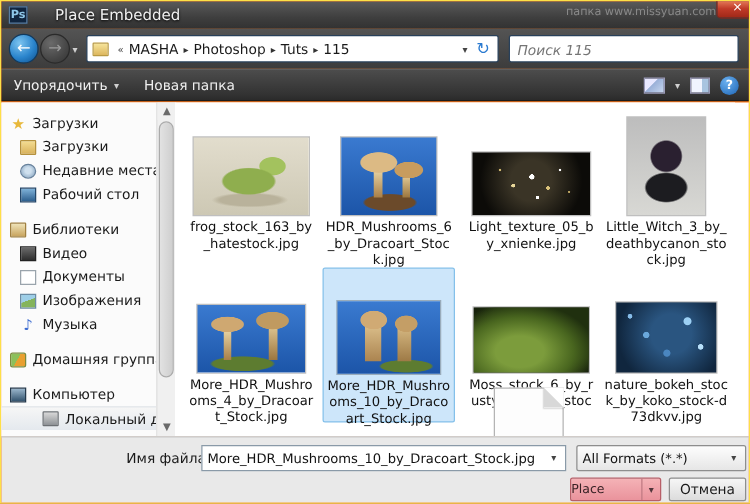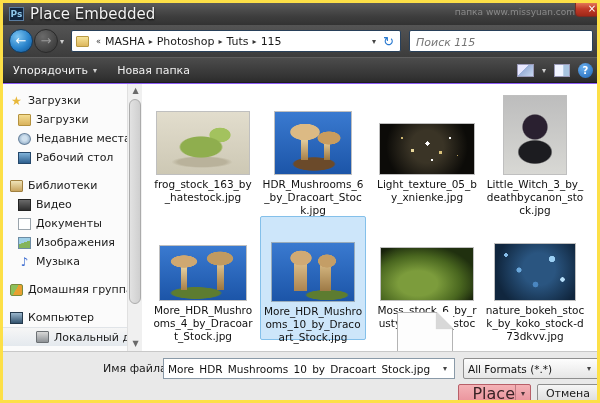--- a/index.html
+++ b/index.html
@@ -1,24 +1,24 @@
 <!DOCTYPE html>
 <html><head>
 <meta charset="utf-8">
 <style>
   html,body{margin:0;padding:0;background:#888;}
   *{box-sizing:border-box;font-family:"DejaVu Sans","Liberation Sans",sans-serif;}
-  #win{position:relative;width:600px;height:403px;background:#8b5cf6;overflow:hidden;border:3px solid #fde047;}
+  #win{position:relative;width:600px;height:403px;background:#f97316;overflow:hidden;border:1px solid #fde047;}
 
   
   #titlebar{position:absolute;left:0;top:0;width:600px;height:22px;
     background:linear-gradient(#5a5a5a,#3e3e3e 60%,#323232);display:flex;align-items:center;padding:0 6px;}
   .ps-icon{width:15px;height:14px;background:#10253f;border:1px solid #5a7da0;color:#8ec6e8;
     font-size:9px;font-weight:bold;display:flex;align-items:center;justify-content:center;margin-right:6px;}
-  #title-text{color:#f2f2f2;font-size:15px;text-shadow:0 1px 2px #000;}
+  #title-text{color:#f2f2f2;font-size:12px;text-shadow:0 1px 2px #000;margin-left:16px;}
   #watermark{position:absolute;right:28px;top:4px;color:#9a9a9a;font-size:9px;opacity:.8;white-space:nowrap;}
   #close-btn{position:absolute;right:-6px;top:-2px;width:34px;height:16px;border:1px solid #7a2a22;border-radius:0 0 4px 4px;
     background:linear-gradient(#e8815e,#c03a28 50%,#a02818);color:#fff;font-size:10px;text-align:center;line-height:14px;}
 
   
   #navrow{position:absolute;left:0;top:22px;width:600px;height:32px;
     background:linear-gradient(#545454,#3c3c3c);}
   .navbtn{position:absolute;top:4px;width:24px;height:24px;border-radius:50%;text-align:center;line-height:22px;font-size:13px;}
   #back-btn{left:6px;background:radial-gradient(circle at 35% 30%,#7cc4f0,#2a84cc 55%,#0d4f8c);color:#fff;border:1px solid #123a5e;}
   #fwd-btn{left:31px;background:radial-gradient(circle at 35% 30%,#6a6a6a,#474747 60%,#333);color:#9a9a9a;border:1px solid #2a2a2a;}
@@ -145,21 +145,21 @@
   #fn-label{position:absolute;left:100px;top:10px;font-size:11px;color:#1a1a1a;}
   #fn-combo{position:absolute;left:160px;top:6px;width:292px;height:21px;background:#fff;border:1px solid #8a9aa8;
     display:flex;align-items:center;font-size:10.5px;color:#111;padding:0 4px;}
   #fn-combo .combo-text{flex:1;white-space:nowrap;overflow:hidden;}
   .combo-arrow{font-size:8px;color:#444;padding:0 3px;}
   #fmt-combo{position:absolute;left:460px;top:6px;width:136px;height:21px;background:linear-gradient(#fdfdfd,#e6e6e6);
     border:1px solid #8e8e8e;border-radius:2px;display:flex;align-items:center;font-size:10.5px;color:#111;padding:0 4px;}
   #fmt-combo .combo-text{flex:1;white-space:nowrap;overflow:hidden;}
   #place-btn{position:absolute;left:455px;top:32px;width:73px;height:19px;display:flex;
     background:linear-gradient(#f4b2b6,#ea939c);border:1px solid #b85f68;border-radius:2px;}
-  #place-main{flex:1;font-size:16px;color:#3a2326;text-align:right;line-height:17px;}
+  #place-main{flex:1;font-size:10px;color:#3a2326;text-align:left;line-height:17px;}
   #place-arrow{width:15px;border-left:1px solid #c07a82;font-size:8px;color:#50353a;text-align:center;line-height:17px;}
   #cancel-btn{position:absolute;left:534px;top:32px;width:62px;height:19px;background:linear-gradient(#f6f6f6,#dcdcdc);
     border:1px solid #8e8e8e;border-radius:2px;font-size:11px;color:#1a1a1a;text-align:center;line-height:17px;}
 </style>
 </head>
 <body>
 
 <div id="win">
 
   <div id="titlebar">

